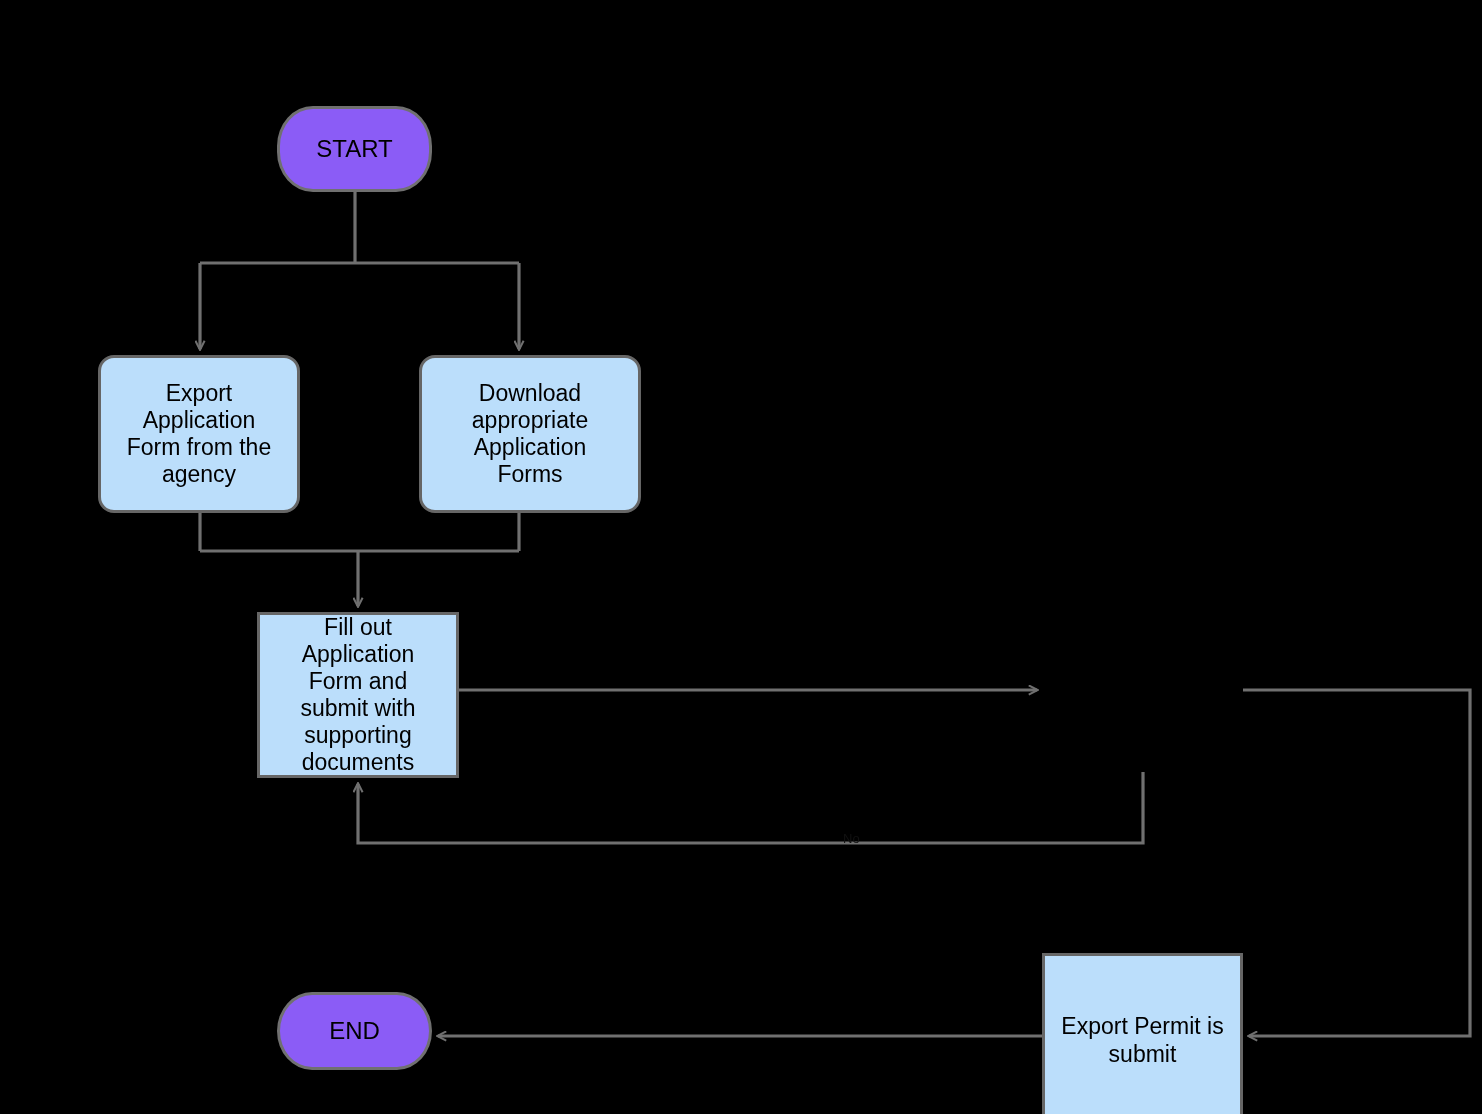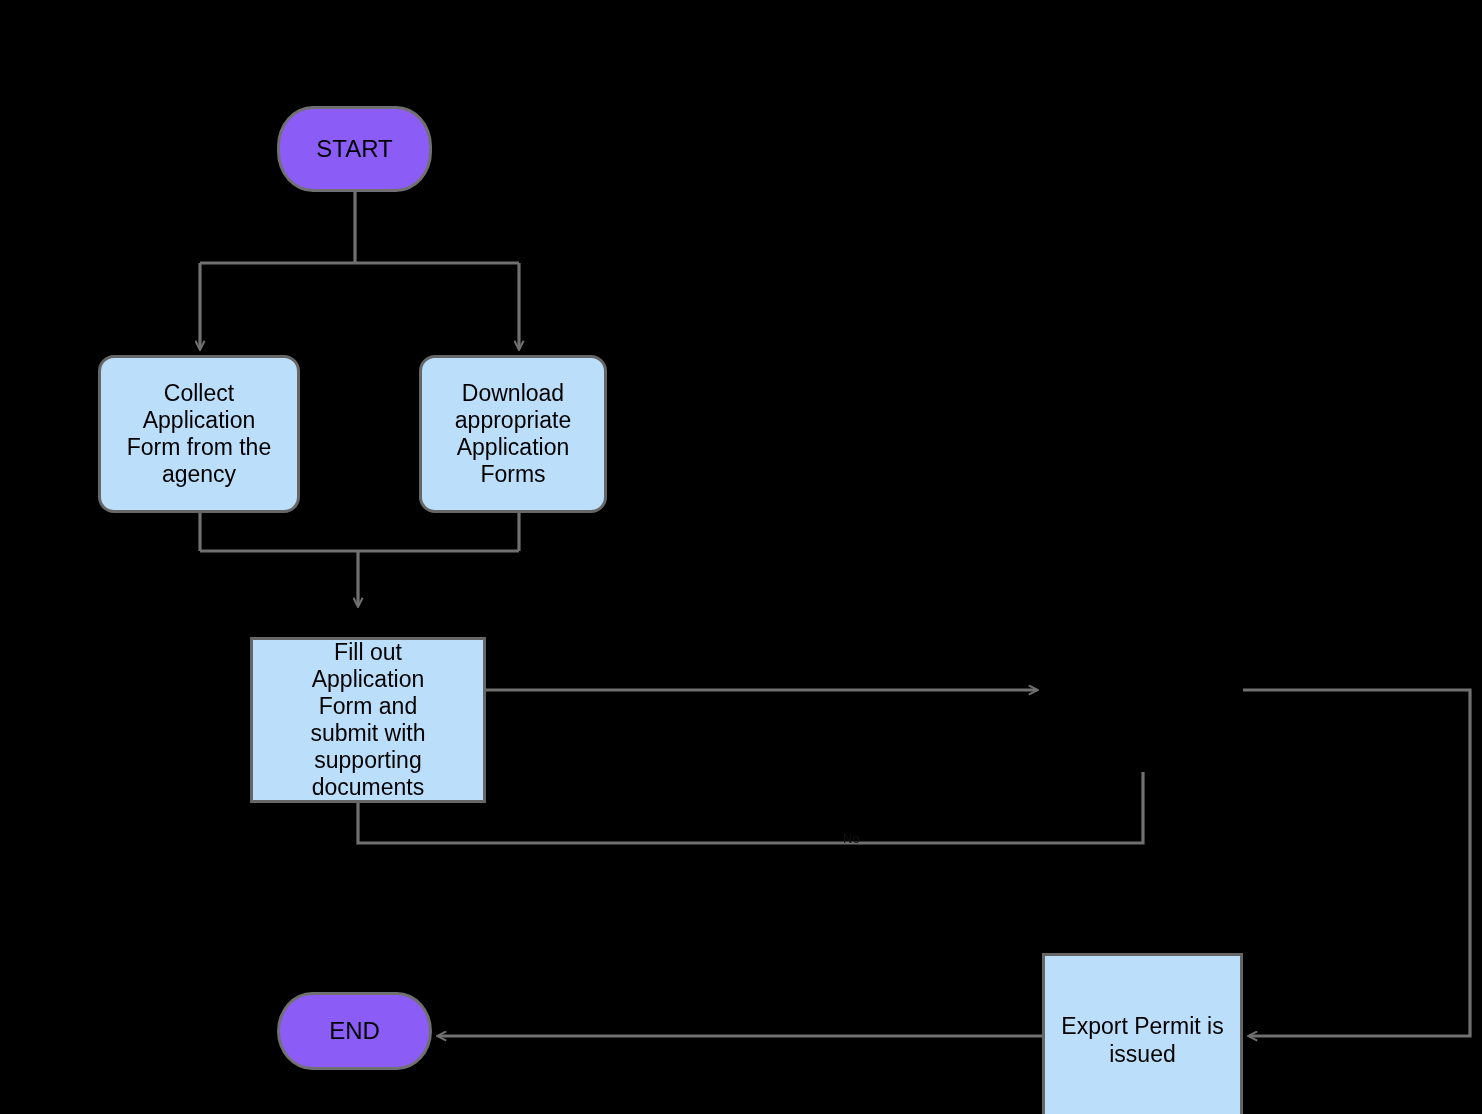--- a/index.html
+++ b/index.html
@@ -138,46 +138,46 @@
 
       <path d="M 1042 1036 L 438 1036" marker-end="url(#arrow)"></path>
     </g>
   </svg>
 
   <div class="node terminator" style="left:277px; top:106px; width:155px; height:86px;">
     <span class="node-label">START</span>
   </div>
 
   <div class="node process-round" style="left:98px; top:355px; width:202px; height:158px;">
-    <span class="node-label">Collect
+    <span class="node-label">Export
 Application
 Form from the
 agency</span>
   </div>
 
-  <div class="node process-round" style="left:419px; top:355px; width:188px; height:158px;">
+  <div class="node process-round" style="left:419px; top:355px; width:222px; height:158px;">
     <span class="node-label">Download
 appropriate
 Application
 Forms</span>
   </div>
 
-  <div class="node process-sharp overflow-text" style="left:250px; top:612px; width:236px; height:166px;margin-top:25px;">
+  <div class="node process-sharp overflow-text" style="left:257px; top:612px; width:202px; height:166px;">
     <span class="node-label">Fill out
 Application
 Form and
 submit with
 supporting
 documents</span>
   </div>
 
 
   <div class="node process-sharp" style="left:1042px; top:953px; width:201px; height:175px;">
     <span class="node-label">Export Permit is
-issued</span>
+submit</span>
   </div>
 
   <div class="node terminator" style="left:277px; top:992px; width:155px; height:78px;">
     <span class="node-label">END</span>
   </div>
 
   <div class="edge-label" style="left:843px; top:831px;">No</div>
 
 </div>
 

